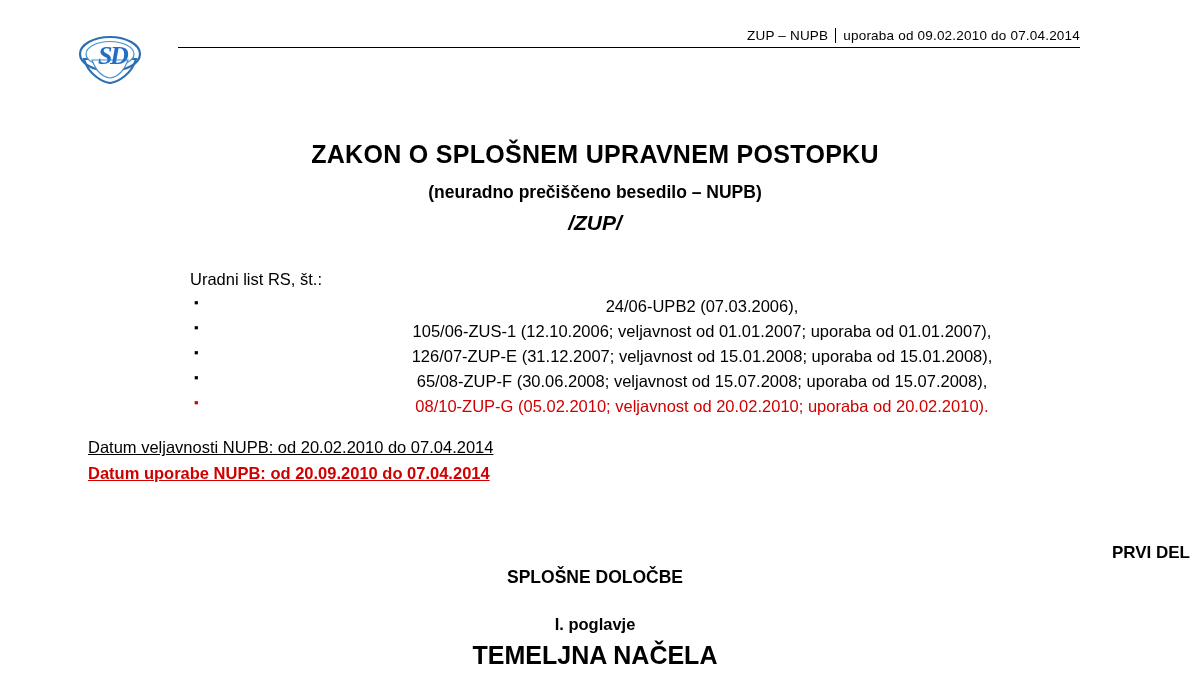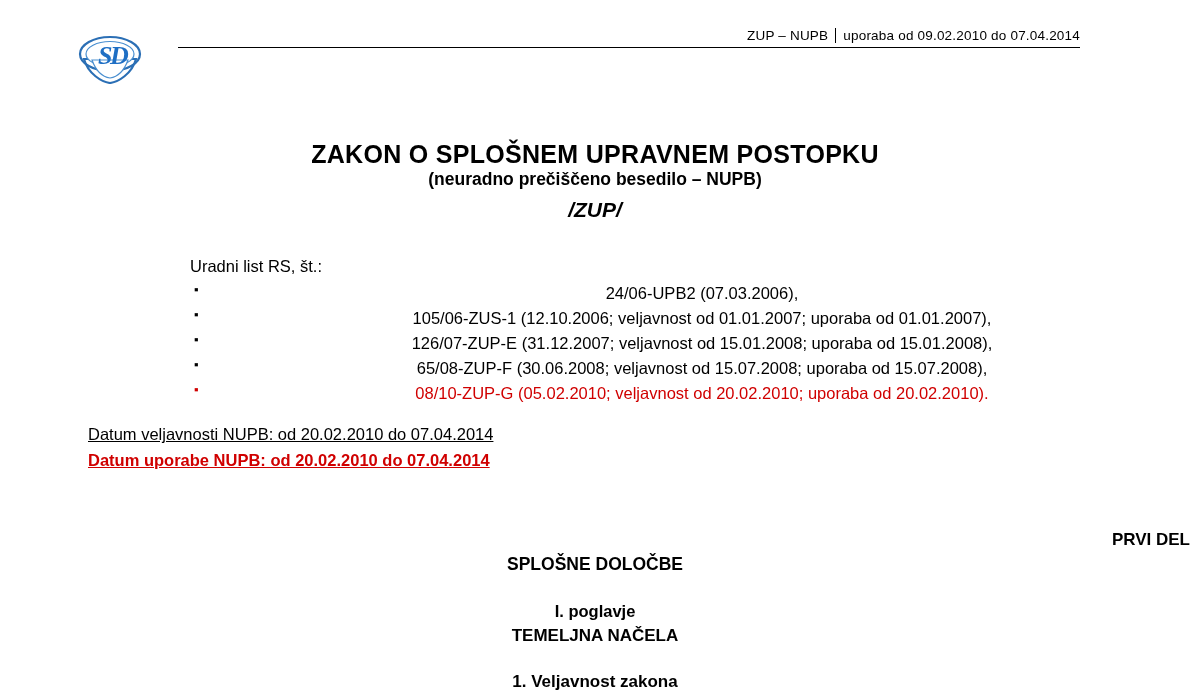--- a/index.html
+++ b/index.html
@@ -68,21 +68,21 @@
   .title-main {
     text-align: center;
     font-size: 25px;
     font-weight: bold;
     letter-spacing: 0.3px;
   }
   .title-sub {
     text-align: center;
     font-size: 17.5px;
     font-weight: bold;
-    margin-top: 0;
+    margin-top: 13px;
   }
   .title-abbr {
     text-align: center;
     font-size: 21px;
     font-weight: bold;
     font-style: italic;
     margin-top: 8px;
   }
 
   
@@ -139,21 +139,21 @@
     font-size: 17px;
     font-weight: bold;
     line-height: 1.45;
   }
   .structure .blockgap {
     height: 22px;
   }
   .structure .part-1 { font-size: 17px; text-align: right; }
   .structure .part-2 { font-size: 17.5px; }
   .structure .chapter-1 { font-size: 16.5px; }
-  .structure .chapter-2 { font-size: 17px; }
+  .structure .chapter-2 { font-size: 25px; }
   .structure .article { font-size: 17px; }
 </style>
 </head>
 <body>
 
 <div class="page-header">
 
   <div class="header-logo">
     <svg viewBox="0 0 76 52" width="76" height="52" aria-hidden="true">
       <ellipse cx="38" cy="22" rx="30" ry="17" fill="none" stroke="#2b6fb5" stroke-width="2.2"></ellipse>
@@ -188,21 +188,21 @@
       <li><span>24/06-UPB2 (07.03.2006),</span></li>
       <li><span>105/06-ZUS-1 (12.10.2006; veljavnost od 01.01.2007; uporaba od 01.01.2007),</span></li>
       <li><span>126/07-ZUP-E (31.12.2007; veljavnost od 15.01.2008; uporaba od 15.01.2008),</span></li>
       <li><span>65/08-ZUP-F (30.06.2008; veljavnost od 15.07.2008; uporaba od 15.07.2008),</span></li>
       <li class="red"><span>08/10-ZUP-G (05.02.2010; veljavnost od 20.02.2010; uporaba od 20.02.2010).</span></li>
     </ul>
   </div>
 
   <div class="validity">
     <div class="line1">Datum veljavnosti NUPB: od 20.02.2010 do 07.04.2014</div>
-    <div class="line2">Datum uporabe NUPB: od 20.02.2010 do 07.04.2014</div>
+    <div class="line2">Datum uporabe NUPB: od 20.09.2010 do 07.04.2014</div>
   </div>
 
   <div class="structure">
     <div class="part-1">PRVI DEL</div>
     <div class="part-2">SPLOŠNE DOLOČBE</div>
     <div class="blockgap"></div>
     <div class="chapter-1">I. poglavje</div>
     <div class="chapter-2">TEMELJNA NAČELA</div>
     <div class="blockgap"></div>
     <div class="article">1. Veljavnost zakona</div>

